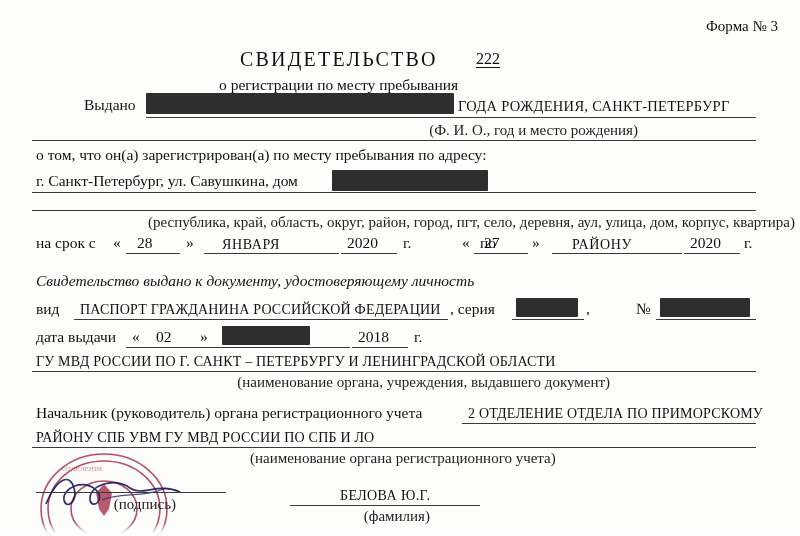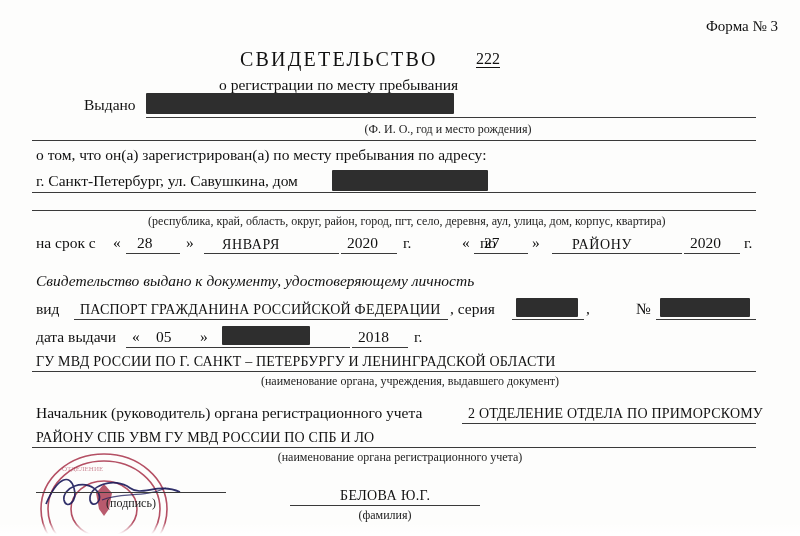--- a/index.html
+++ b/index.html
@@ -45,23 +45,23 @@
     text-underline-offset: 3px;
   }
   .subtitle {
     top: 76px; left: 219px;
     font-size: 15.5px;
   }
 
   .lbl { font-size: 15.5px; }
   .lbl-sm { font-size: 14px; }
   .caption {
-    font-size: 12px;
+    font-size: 15px;
     color: #222;
-    text-align: center;
+    text-align: right;
   }
   .small-caps-line {
     font-size: 14.5px;
     letter-spacing: 0.3px;
   }
   .stamp {
     position: absolute;
     left: 36px; top: 449px;
     width: 140px; height: 120px;
   }
@@ -82,20 +82,21 @@
 <div id="doc">
 
   <div class="txt form-no">Форма № 3</div>
 
   <div class="txt title">СВИДЕТЕЛЬСТВО</div>
   <div class="txt title-num">222</div>
   <div class="txt subtitle">о регистрации по месту пребывания</div>
 
   <div class="txt lbl" style="top:96px; left:84px;">Выдано</div>
   <div class="redact" style="left:146px; top:93px; width:308px; height:21px;"></div>
+  <div class="txt small-caps-line" style="top:98px; left:458px;">ГОДА РОЖДЕНИЯ, САНКТ-ПЕТЕРБУРГ</div>
   <div class="line" style="left:146px; top:117px; width:610px;"></div>
   <div class="txt caption" style="top:122px; left:258px; width:380px;">(Ф. И. О., год и место рождения)</div>
 
   <div class="line" style="left:32px; top:140px; width:724px;"></div>
   <div class="txt lbl" style="top:146px; left:36px;">о том, что он(а) зарегистрирован(а) по месту пребывания по адресу:</div>
 
   <div class="txt lbl" style="top:172px; left:36px;">г. Санкт-Петербург, ул. Савушкина, дом</div>
   <div class="redact" style="left:332px; top:170px; width:156px; height:21px;"></div>
   <div class="line" style="left:32px; top:192px; width:724px;"></div>
   <div class="line" style="left:32px; top:210px; width:724px;"></div>
@@ -130,21 +131,21 @@
   <div class="txt lbl" style="top:300px; left:450px;">, серия</div>
   <div class="redact" style="left:516px; top:298px; width:62px; height:19px;"></div>
   <div class="line" style="left:512px; top:319px; width:72px;"></div>
   <div class="txt lbl" style="top:300px; left:586px;">,</div>
   <div class="txt lbl" style="top:300px; left:636px;">№</div>
   <div class="redact" style="left:660px; top:298px; width:90px; height:19px;"></div>
   <div class="line" style="left:656px; top:319px; width:100px;"></div>
 
   <div class="txt lbl" style="top:328px; left:36px;">дата выдачи</div>
   <div class="txt lbl" style="top:328px; left:132px;">«</div>
-  <div class="txt lbl" style="top:328px; left:156px;">05</div>
+  <div class="txt lbl" style="top:328px; left:156px;">02</div>
   <div class="txt lbl" style="top:328px; left:200px;">»</div>
   <div class="redact" style="left:222px; top:326px; width:88px; height:19px;"></div>
   <div class="line" style="left:126px; top:347px; width:224px;"></div>
   <div class="txt lbl" style="top:328px; left:358px;">2018</div>
   <div class="line" style="left:352px; top:347px; width:56px;"></div>
   <div class="txt lbl" style="top:328px; left:414px;">г.</div>
 
   <div class="txt lbl-sm" style="top:354px; left:36px; letter-spacing:0.2px;">ГУ  МВД  РОССИИ  ПО  Г. САНКТ – ПЕТЕРБУРГУ  И  ЛЕНИНГРАДСКОЙ ОБЛАСТИ</div>
   <div class="line" style="left:32px; top:371px; width:724px;"></div>
   <div class="txt caption" style="top:374px; left:210px; width:400px;">(наименование органа, учреждения, выдавшего документ)</div>

